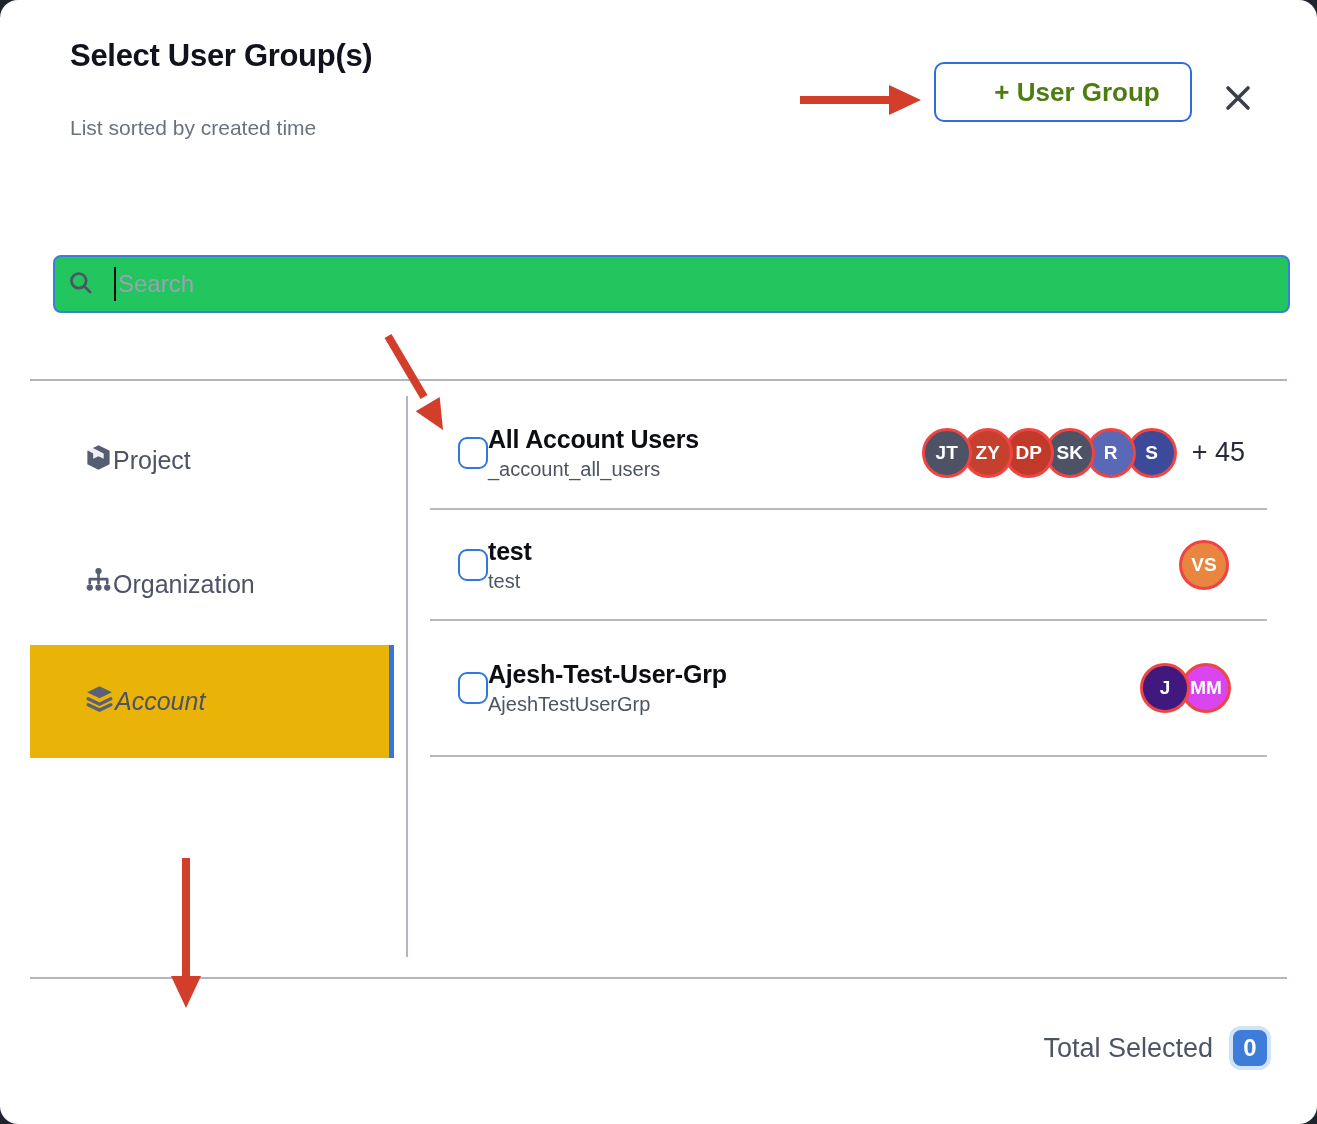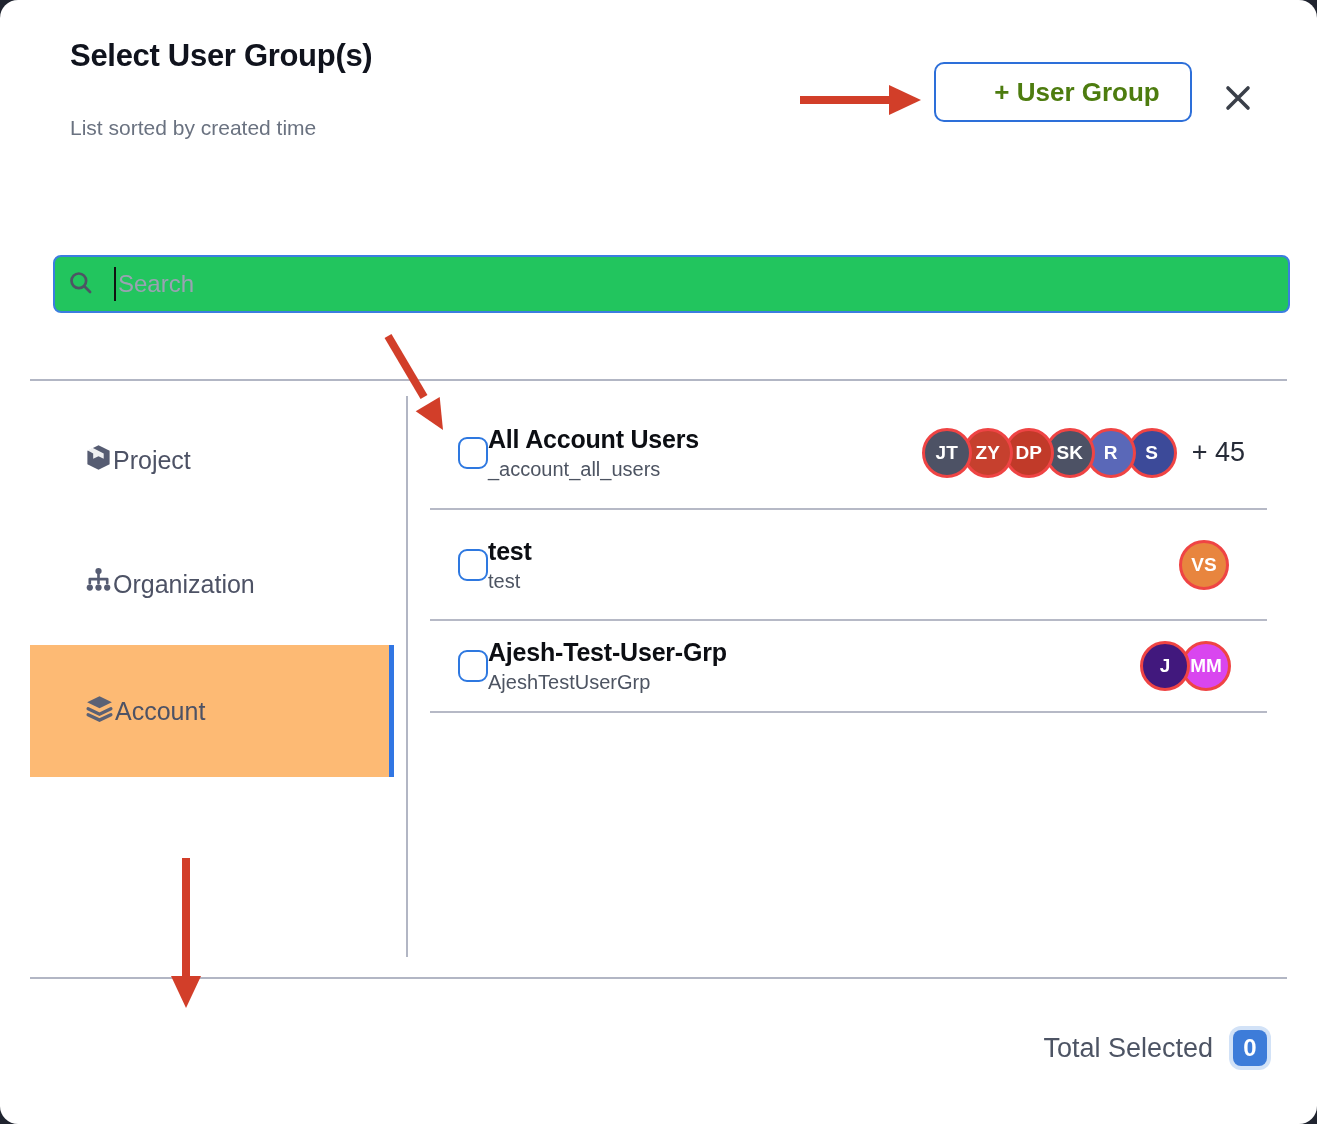--- a/index.html
+++ b/index.html
@@ -73,39 +73,40 @@
   .tab {
     position:absolute; left:30px; width:364px;
     display:flex; align-items:center; 
     padding-left:54px; cursor:pointer;
     font-size:25px; color:#4d5265;
   }
   .tab svg { flex:0 0 auto; }
   .tab-project { top:430px; height:60px; }
   .tab-organization { top:554px; height:60px; }
   .tab-account {
-    top:645px; height:132px;
-    background:#fdba74;
+    top:645px; height:113px;
+    background:#eab308;
+    font-style:italic;
   }
   .tab-indicator {
     position:absolute; right:0; top:0;
     width:5px; height:100%;
     background:#3176e3;
   }
   
   .rows { position:absolute; left:430px; top:397px; width:837px; }
   .row {
     display:flex; align-items:center;
     padding:0 22px 0 28px;
     border-bottom:2px solid #b6b9c6;
     cursor:pointer; background:#fff;
   }
   .row-1 { height:113px; }
   .row-2 { height:111px; }
-  .row-3 { height:92px; }
+  .row-3 { height:136px; }
   .checkbox {
     width:30px; height:32px;
     border:2.5px solid #2e78e0; border-radius:9px;
     background:#fff; flex:0 0 auto; cursor:pointer;
   }
   .row-text { }
   .row-name { font-size:25px; font-weight:700; color:#0c0e13; letter-spacing:-0.2px; }
   .row-id { font-size:20px; color:#4d5462; margin-top:4px; }
   .avatars { margin-left:auto; display:flex; align-items:center; }
   .avatar {

